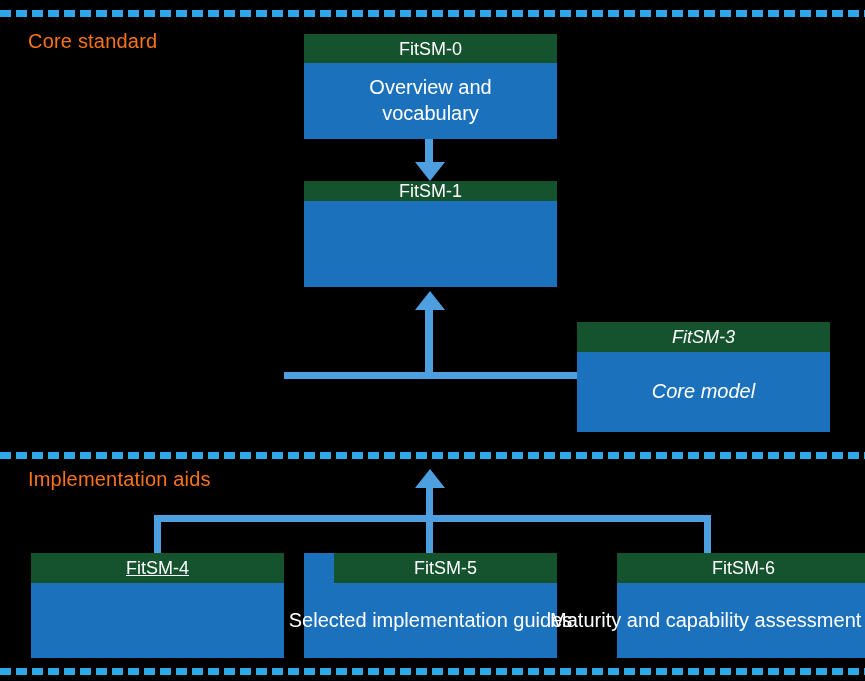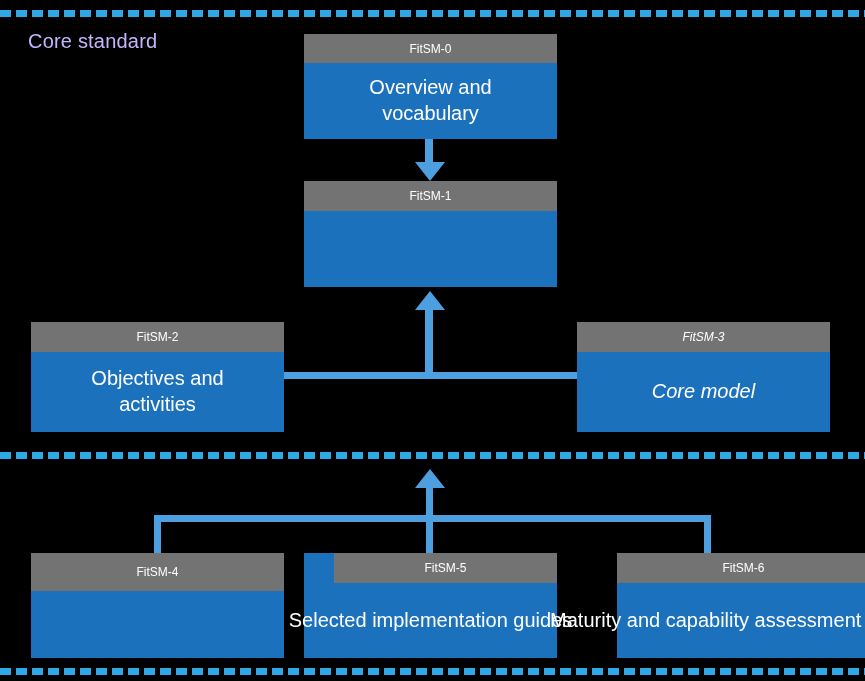--- a/index.html
+++ b/index.html
@@ -29,42 +29,42 @@
         #2fa8e8 0px, #2fa8e8 11px,
         #000000 11px, #000000 16px);
   }
   #divider-top    { top: 10px; }
   #divider-middle { top: 452px; }
   #divider-bottom { top: 668px; }
 
   
   .section-label {
     position: absolute;
-    color: #c4b5fd;
+    color: #f97316;
     font-size: 20px;
     letter-spacing: .2px;
     white-space: nowrap;
   }
   #label-core  { left: 28px;  top: 30px; }
   #label-impl  { left: 28px;  top: 468px; }
 
   
   .box {
     position: absolute;
     box-sizing: border-box;
     display: flex;
     flex-direction: column;
     background: #1c71bd;
     color: #ffffff;
     z-index: 5;
   }
   .box-header {
-    background: #737373;
+    background: #14532d;
     color: #ffffff;
-    font-size: 12px;
+    font-size: 18px;
     line-height: 1;
     display: flex;
     align-items: center;
     justify-content: center;
     flex: 0 0 auto;
   }
   .box-body {
     flex: 1 1 auto;
     display: flex;
     align-items: center;
@@ -78,30 +78,30 @@
   .box-body.wide {
     padding: 0;
     white-space: nowrap;
   }
 
   
   #box-fitsm0 { left: 304px; top: 34px;  width: 253px; height: 105px; }
   #box-fitsm0 .box-header { height: 29px; }
 
   #box-fitsm1 { left: 304px; top: 181px; width: 253px; height: 106px; }
-  #box-fitsm1 .box-header { height: 30px; }
+  #box-fitsm1 .box-header { height: 20px; }
 
   #box-fitsm2 { left: 31px;  top: 322px; width: 253px; height: 110px; }
   #box-fitsm2 .box-header { height: 30px; }
 
   #box-fitsm3 { left: 577px; top: 322px; width: 253px; height: 110px; font-style: italic; }
   #box-fitsm3 .box-header { height: 30px; }
 
   #box-fitsm4 { left: 31px;  top: 553px; width: 253px; height: 105px; }
-  #box-fitsm4 .box-header { height: 38px; }
+  #box-fitsm4 .box-header { height: 30px; text-decoration: underline; }
 
   #box-fitsm5 { left: 304px; top: 553px; width: 253px; height: 105px; }
   #box-fitsm5 .box-header { height: 30px; margin-left: 30px; }
 
   #box-fitsm6 { left: 577px; top: 553px; width: 253px; height: 105px; margin-left: 40px; }
   #box-fitsm6 .box-header { height: 30px; }
 
   
   .conn {
     position: absolute;
@@ -144,20 +144,21 @@
 </head>
 <body>
 
 <div id="canvas">
 
   <div class="divider" id="divider-top"></div>
   <div class="divider" id="divider-middle"></div>
   <div class="divider" id="divider-bottom"></div>
 
   <div class="section-label" id="label-core">Core standard</div>
+  <div class="section-label" id="label-impl">Implementation aids</div>
 
   <div class="conn" id="conn-0-1-stem"></div>
   <div class="arrow-down" id="arrow-0-1"></div>
 
   <div class="conn" id="conn-23-bar"></div>
   <div class="conn" id="conn-23-stem"></div>
   <div class="arrow-up" id="arrow-23"></div>
 
   <div class="conn" id="conn-456-bar"></div>
   <div class="conn" id="conn-456-left"></div>
@@ -168,25 +169,20 @@
   <div class="box" id="box-fitsm0">
     <div class="box-header">FitSM-0</div>
     <div class="box-body">Overview and
 vocabulary</div>
   </div>
 
   <div class="box" id="box-fitsm1">
     <div class="box-header">FitSM-1</div>
   </div>
 
-  <div class="box" id="box-fitsm2">
-    <div class="box-header">FitSM-2</div>
-    <div class="box-body">Objectives and
-activities</div>
-  </div>
 
   <div class="box" id="box-fitsm3">
     <div class="box-header">FitSM-3</div>
     <div class="box-body">Core model</div>
   </div>
 
   <div class="box" id="box-fitsm4">
     <div class="box-header">FitSM-4</div>
   </div>
 

